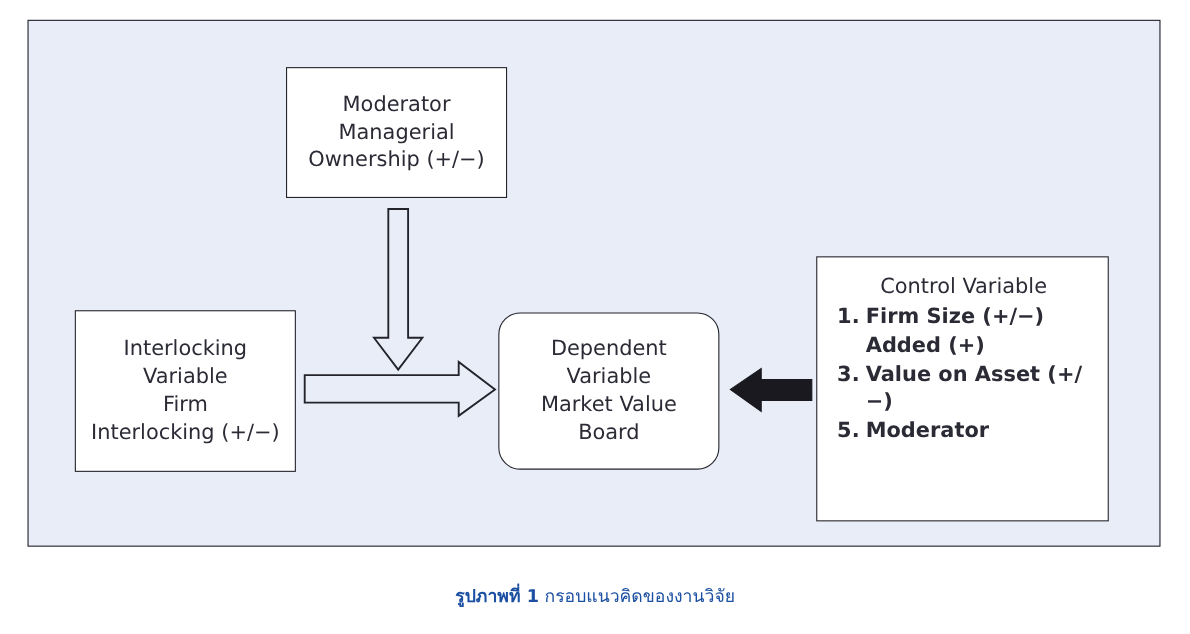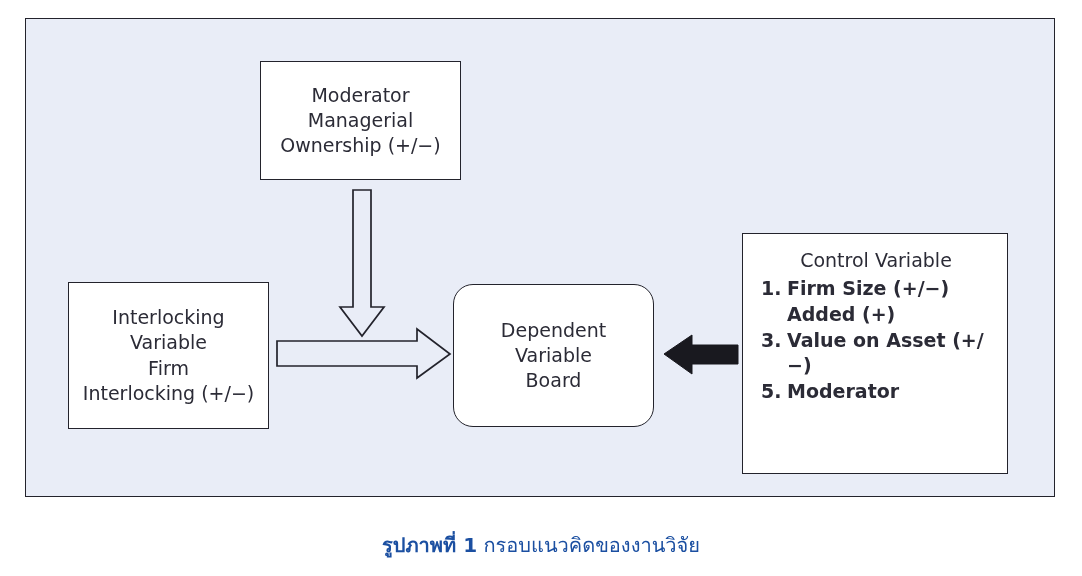--- a/index.html
+++ b/index.html
@@ -118,21 +118,21 @@
   }
 
   
   .caption {
     position: absolute;
     left: 0;
     top: 529px;
     width: 1082px;
     text-align: center;
     color: #1b4fa1;
-    font-size: 20px;
+    font-size: 16px;
     white-space: nowrap;
   }
   .caption .cap-bold { font-weight: bold; }
   .caption .cap-rest { font-weight: normal; }
 </style>
 </head>
 <body>
 
 <div id="figure-root">
 
@@ -147,20 +147,21 @@
     <div class="node-box" id="box-independent" style="left:42px; top:263px;">
       <span class="node-line u">Interlocking</span>
       <span class="node-line u">Variable</span>
       <span class="node-line">Firm</span>
       <span class="node-line">Interlocking (+/−)</span>
     </div>
 
     <div class="node-box" id="box-dependent" style="left:427px; top:265px;">
       <span class="node-line u">Dependent</span>
       <span class="node-line u">Variable</span>
+      <span class="node-line">Market Value</span>
       <span class="node-line">Board</span>
     </div>
 
     <div class="node-box" id="box-control" style="left:716px; top:214px;">
       <span class="node-line u control-title">Control Variable</span>
       <ul class="control-list">
         <li><span class="num">1.</span><span>Firm Size (+/−)</span></li>
         <li><span class="num"></span><span>Added (+)</span></li>
         <li><span class="num">3.</span><span>Value on Asset (+/−)</span></li>
         <li><span class="num">5.</span><span>Moderator</span></li>

